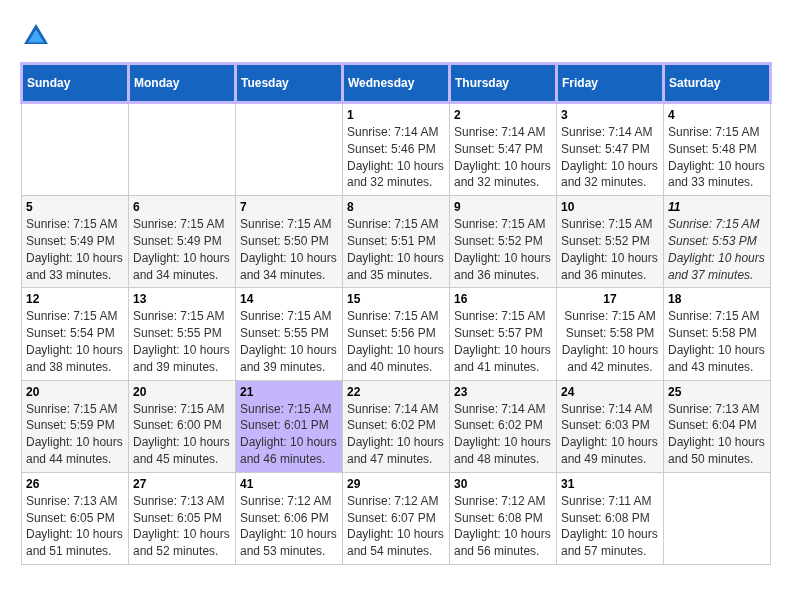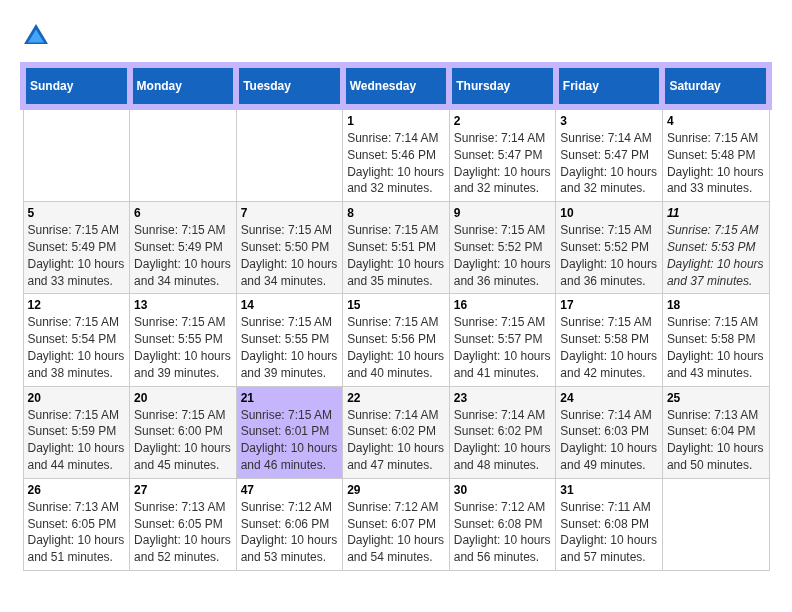--- a/index.html
+++ b/index.html
@@ -57,21 +57,21 @@
       border-collapse: collapse;
       font-size: 10.5px;
     }
     .calendar th {
       background: #1565c0;
       color: #fff;
       padding: 11px 4px;
       text-align: left;
       font-weight: bold;
       font-size: 12px;
-      border: 6px solid #c4b5fd;
+      border: 3px solid #c4b5fd;
     }
     .calendar td {
       border: 1px solid #ccc;
       vertical-align: top;
       padding: 4px;
       width: calc(100% / 7);
       min-height: 80px;
       background: #fff;
     }
     .calendar tr:nth-child(even) td {
@@ -190,21 +190,21 @@
           <div class="day-info">Sunrise: 7:15 AM<br>Sunset: 5:55 PM<br>Daylight: 10 hours<br>and 39 minutes.</div>
         </td>
         <td style="background: rgb(255, 255, 255);">
           <span class="day-num">15</span>
           <div class="day-info">Sunrise: 7:15 AM<br>Sunset: 5:56 PM<br>Daylight: 10 hours<br>and 40 minutes.</div>
         </td>
         <td style="background: rgb(255, 255, 255);">
           <span class="day-num">16</span>
           <div class="day-info">Sunrise: 7:15 AM<br>Sunset: 5:57 PM<br>Daylight: 10 hours<br>and 41 minutes.</div>
         </td>
-        <td style="background: rgb(255, 255, 255);">
+        <td style="background: rgb(255, 255, 255); text-align: center;">
           <span class="day-num">17</span>
           <div class="day-info">Sunrise: 7:15 AM<br>Sunset: 5:58 PM<br>Daylight: 10 hours<br>and 42 minutes.</div>
         </td>
         <td style="background: rgb(255, 255, 255);">
           <span class="day-num">18</span>
           <div class="day-info">Sunrise: 7:15 AM<br>Sunset: 5:58 PM<br>Daylight: 10 hours<br>and 43 minutes.</div>
         </td>
       </tr>
       <tr>
         <td style="background: rgb(245, 245, 245);">
@@ -239,21 +239,21 @@
       <tr>
         <td style="background: rgb(255, 255, 255); margin-top: 48px;">
           <span class="day-num">26</span>
           <div class="day-info">Sunrise: 7:13 AM<br>Sunset: 6:05 PM<br>Daylight: 10 hours<br>and 51 minutes.</div>
         </td>
         <td style="background: rgb(255, 255, 255);">
           <span class="day-num">27</span>
           <div class="day-info">Sunrise: 7:13 AM<br>Sunset: 6:05 PM<br>Daylight: 10 hours<br>and 52 minutes.</div>
         </td>
         <td style="background: rgb(255, 255, 255);">
-          <span class="day-num">47</span>
+          <span class="day-num">41</span>
           <div class="day-info">Sunrise: 7:12 AM<br>Sunset: 6:06 PM<br>Daylight: 10 hours<br>and 53 minutes.</div>
         </td>
         <td style="background: rgb(255, 255, 255); margin-top: 44px;">
           <span class="day-num">29</span>
           <div class="day-info">Sunrise: 7:12 AM<br>Sunset: 6:07 PM<br>Daylight: 10 hours<br>and 54 minutes.</div>
         </td>
         <td style="background: rgb(255, 255, 255);">
           <span class="day-num">30</span>
           <div class="day-info">Sunrise: 7:12 AM<br>Sunset: 6:08 PM<br>Daylight: 10 hours<br>and 56 minutes.</div>
         </td>

